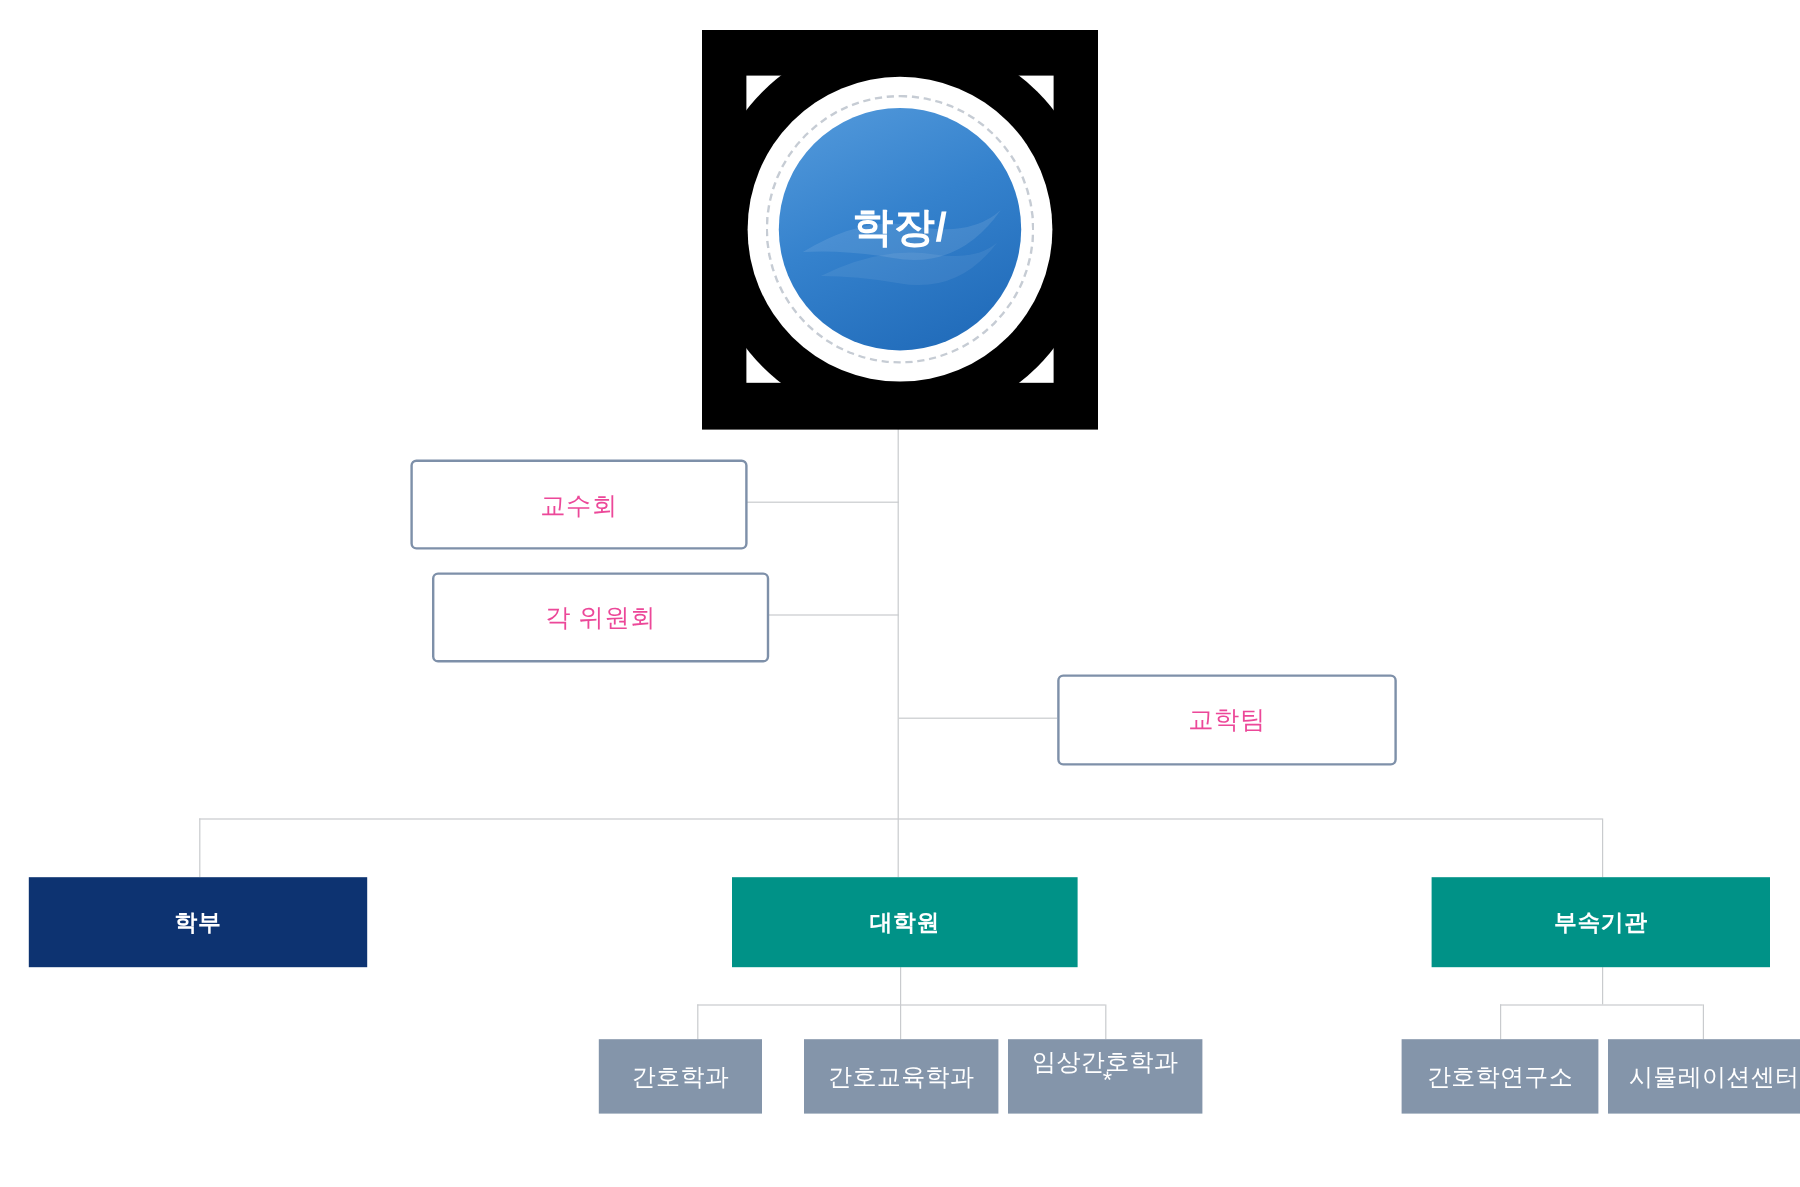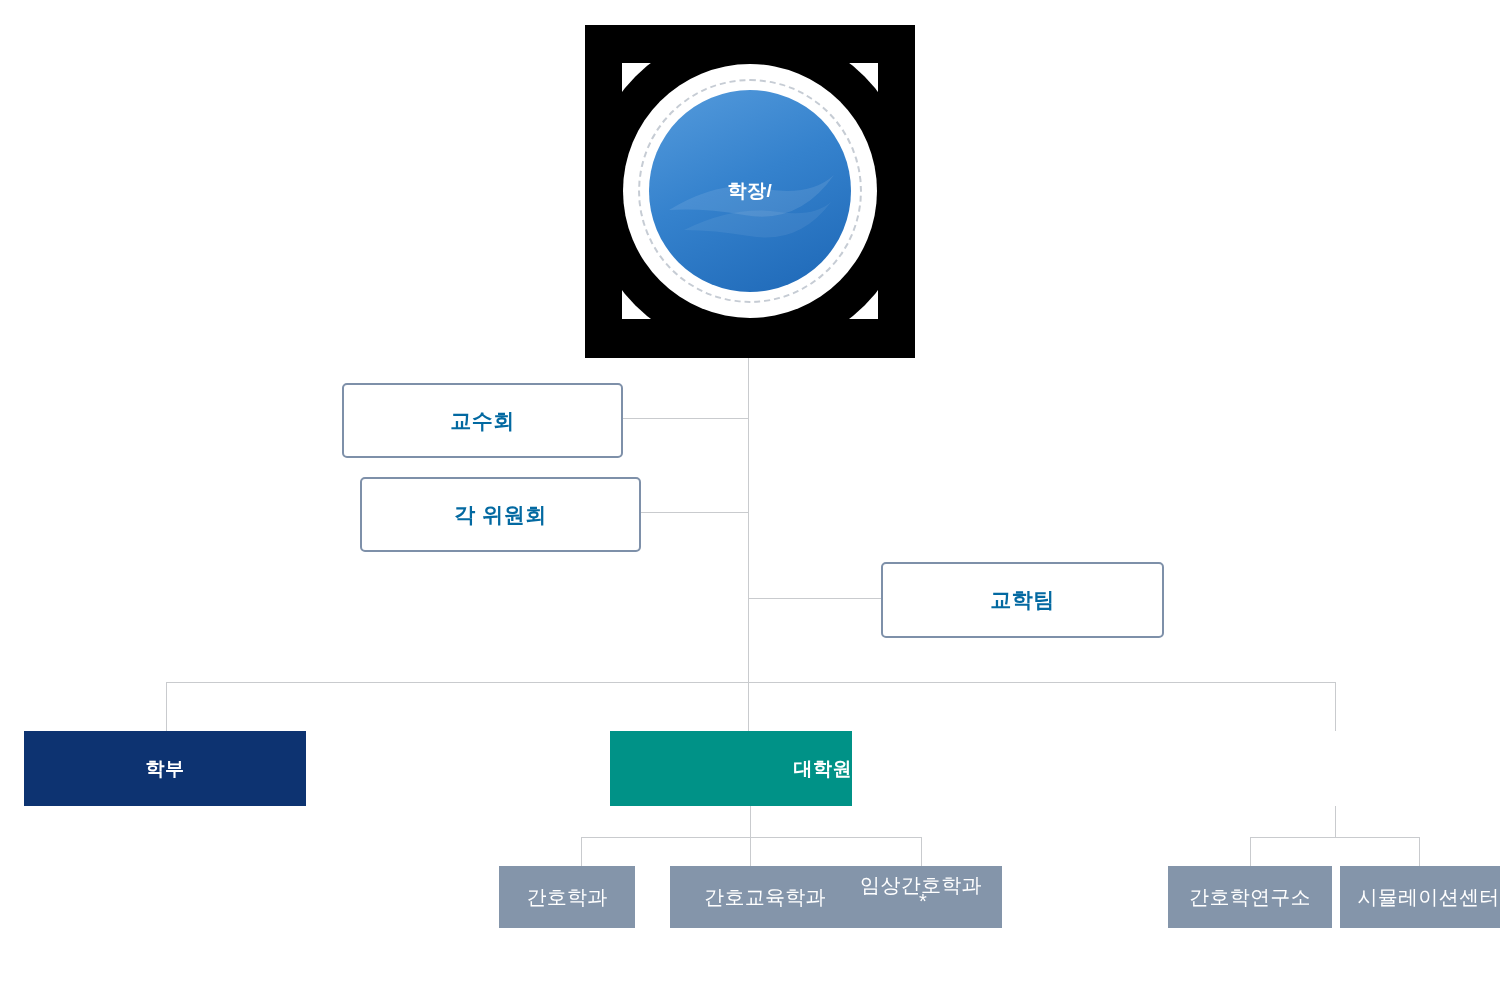--- a/index.html
+++ b/index.html
@@ -14,26 +14,26 @@
   
   .top-node{position:absolute;left:585px;top:25px;width:330px;height:333px;background:#000000;}
   .corner-square{position:absolute;left:37px;top:38px;width:256px;height:256px;background:#ffffff;}
   .black-ring{position:absolute;left:3px;top:4px;width:324px;height:324px;border-radius:50%;background:#000000;}
   .white-circle{position:absolute;left:38px;top:39px;width:254px;height:254px;border-radius:50%;background:#ffffff;}
   .dashed-ring{position:absolute;left:53px;top:54px;width:220px;height:220px;border-radius:50%;border:2px dashed #c6ccd4;}
   .blue-circle{position:absolute;left:64px;top:65px;width:202px;height:202px;border-radius:50%;
     background:linear-gradient(155deg,#559bdc 0%,#3582cd 45%,#1d67b6 100%);
     display:flex;align-items:center;justify-content:center;text-align:center;overflow:hidden;}
   .blue-circle .swoosh{position:absolute;left:0;top:0;width:100%;height:100%;}
-  .top-label{position:relative;color:#ffffff;font-size:19px;font-weight:bold;line-height:1.4;letter-spacing:0.5px;}
+  .top-label{position:relative;color:#ffffff;font-size:34px;font-weight:bold;line-height:1.4;letter-spacing:0.5px;}
 
   
   .obox{position:absolute;background:#ffffff;border:2px solid #7e90a9;border-radius:5px;
     display:flex;align-items:center;justify-content:center;
-    color:#0369a1;font-size:21px;font-weight:700;letter-spacing:0.5px;}
+    color:#ec4899;font-size:21px;font-weight:400;letter-spacing:0.5px;}
 
   
   .sbox{position:absolute;height:75px;display:flex;align-items:center;justify-content:center;
     color:#ffffff;font-size:19px;font-weight:bold;letter-spacing:0.5px;}
   .navy{background:#0d3371;}
   .teal{background:#009287;}
 
   
   .gbox{position:absolute;top:866px;height:62px;background:#8495aa;
     display:flex;align-items:center;justify-content:center;
@@ -83,28 +83,31 @@
   <div class="obox" style="left:360px;top:477px;width:277px;height:71px;">
     <span>각 위원회</span>
   </div>
   <div class="obox" style="left:881px;top:562px;width:279px;height:72px;">
     <span>교학팀</span>
   </div>
 
   <div class="sbox navy" style="left:24px;top:731px;width:282px;">
     <span>학부</span>
   </div>
-  <div class="sbox teal" style="left:610px;top:731px;width:242px;justify-content:flex-end;">
+  <div class="sbox teal" style="left:610px;top:731px;width:288px;">
     <span>대학원</span>
+  </div>
+  <div class="sbox teal" style="left:1193px;top:731px;width:282px;">
+    <span>부속기관</span>
   </div>
 
   <div class="gbox" style="left:499px;width:136px;">
     <span>간호학과</span>
   </div>
-  <div class="gbox" style="left:670px;width:162px;padding-left:14px;">
+  <div class="gbox" style="left:670px;width:162px;">
     <span>간호교육학과</span>
   </div>
   <div class="gbox" style="left:840px;width:162px;flex-direction:column;">
     <span>임상간호학과</span>
     <span class="mark">*</span>
   </div>
 
   <div class="gbox" style="left:1168px;width:164px;">
     <span>간호학연구소</span>
   </div>

